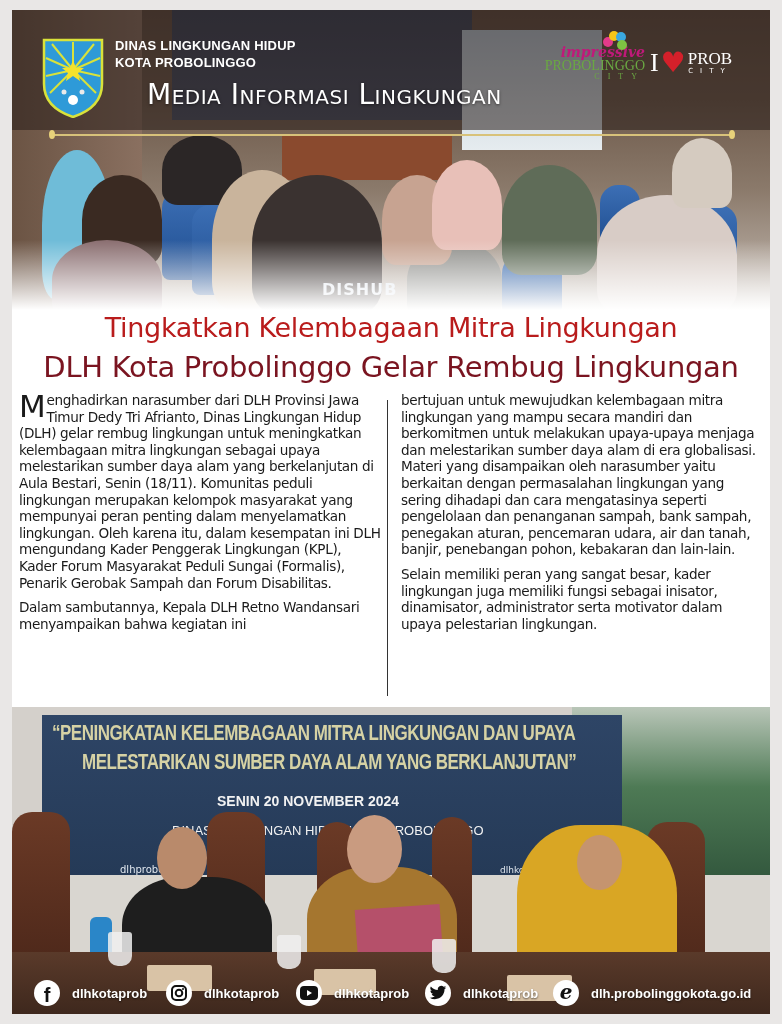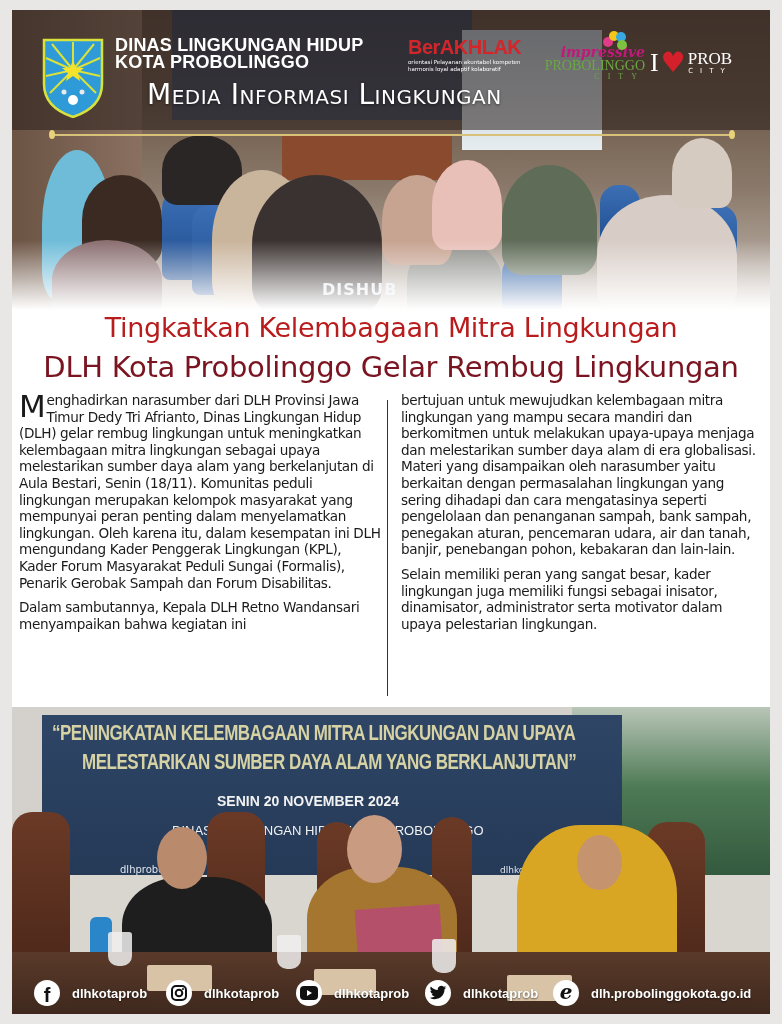--- a/index.html
+++ b/index.html
@@ -29,21 +29,21 @@
     background: rgba(40,30,25,0.55); }
   .seat { position:absolute; border-radius: 18px 18px 8px 8px; background: linear-gradient(180deg,#3c6fb5,#1f4d8f); }
   .person { position:absolute; border-radius: 50% 50% 20% 20%; }
   .top-photo .fade { position:absolute; left:0; top:230px; width:758px; height:70px;
     background: linear-gradient(180deg, rgba(255,255,255,0), #ffffff); }
   .gold-line { position:absolute; left:40px; top:124px; width:680px; height:2px; background:#d8c27a; }
   .gold-dot { position:absolute; top:120px; width:6px; height:9px; border-radius:50%; background:#e8d27a; }
 
   .logo { position:absolute; left:30px; top:28px; width:62px; height:80px; }
   .org-name { position:absolute; left:103px; top:27px; color:#fff; font-family:"Liberation Sans",sans-serif;
-    font-weight:bold; font-size:18px; line-height:17px; letter-spacing:0.2px; }
+    font-weight:bold; font-size:13px; line-height:17px; letter-spacing:0.2px; }
   .media-title { position:absolute; left:135px; top:68px; color:#fff; font-family:"DejaVu Sans",sans-serif;
     font-size:28px; font-variant: small-caps; letter-spacing:0.5px; text-shadow: 0 1px 3px rgba(0,0,0,.5); text-align: center; }
   .berakhlak { position:absolute; left:396px; top:26px; }
   .berakhlak .word { color:#d4252b; font-family:"Liberation Sans",sans-serif; font-weight:bold; font-size:20px; letter-spacing:-0.5px; }
   .berakhlak .sub { color:#fff; font-size:5.5px; line-height:6.5px; width:120px; }
   .impressive { position:absolute; left:528px; top:24px; width:105px; text-align:right; }
   .impressive .script { color:#c0197a; font-family:"DejaVu Serif",serif; font-style:italic; font-weight:bold; font-size:14px; margin-top:10px;}
   .impressive .city1 { color:#6aa843; font-family:"Liberation Serif",serif; font-size:14px; line-height:12px; }
   .impressive .city2 { color:#6aa843; font-family:"Liberation Serif",serif; font-size:8px; letter-spacing:8px; }
   .iprob { position:absolute; left:638px; top:38px; display:flex; align-items:center; }
@@ -151,24 +151,20 @@
       <circle cx="22" cy="54" r="2.5" fill="#eaeaea"></circle>
         <circle cx="40" cy="54" r="2.5" fill="#eaeaea"></circle>
     </svg>
 
     <div class="org-name">
       <div>DINAS LINGKUNGAN HIDUP</div>
       <div>KOTA PROBOLINGGO</div>
     </div>
     <div class="media-title">Media Informasi Lingkungan</div>
 
-    <div class="berakhlak">
-      <div class="word">BerAKHLAK</div>
-      <div class="sub">orientasi Pelayanan akuntabel kompeten harmonis loyal adaptif kolaboratif</div>
-    </div>
 
     <div class="impressive">
       <svg style="position:absolute;left:60px;top:-6px;" width="30" height="26" viewBox="0 0 30 26">
         <circle cx="8" cy="14" r="5" fill="#e23b8a"></circle>
           <circle cx="14" cy="8" r="5" fill="#f5c518"></circle>
         <circle cx="21" cy="9" r="5" fill="#3aa8e0"></circle>
           <circle cx="22" cy="17" r="5" fill="#7ec242"></circle>
       </svg>
       <div class="script">impressive</div>
       <div class="city1">PROBOLINGGO</div>

